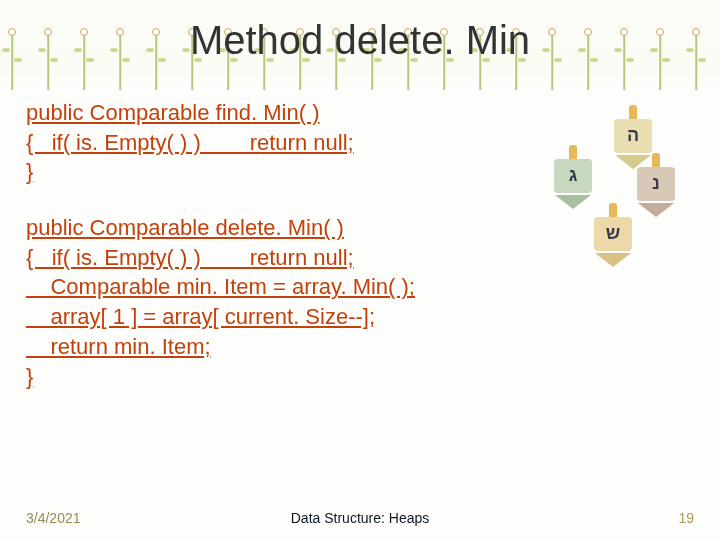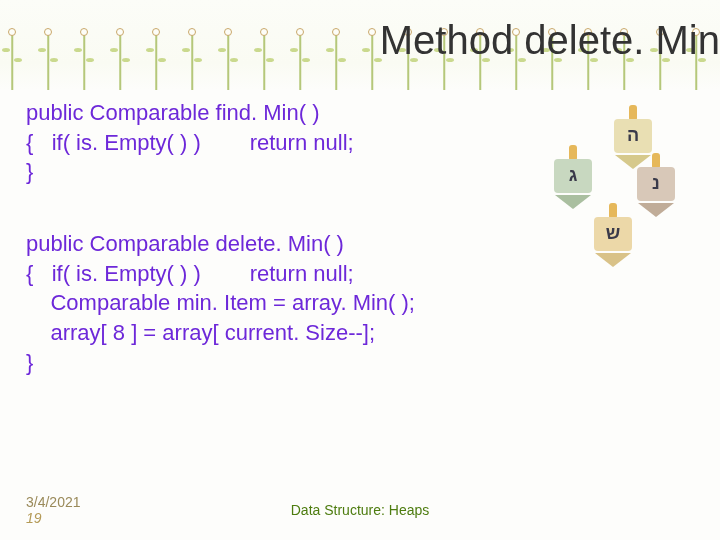--- a/index.html
+++ b/index.html
@@ -50,48 +50,48 @@
   width: 8px; height: 8px;
   border: 1.5px solid #c9a86b;
   border-radius: 50%;
   transform: translateX(-50%);
   background: #fdfdf8;
 }
 .title {
   position: absolute;
   top: 18px;
   left: 0; right: 0;
-  text-align: right;
+  text-align: center;
   font-size: 40px;
   color: #333;
   font-weight: normal;
 }
 .content {
   position: absolute;
   top: 98px;
   left: 26px;
   right: 20px;
   font-size: 22px;
-  color: #6d28d9;
+  color: #c2410c;
   line-height: 1.35;
-}
-.block2 { margin-top: 42px; }
+  text-decoration: underline;
+}
+.block2 { margin-top: 26px; }
 .footer {
   position: absolute;
   bottom: 14px;
   left: 0; right: 0;
   font-size: 14px;
   display: flex;
-  justify-content: center;
+  justify-content: space-between;
   padding: 0 26px;
-  flex-direction: column;
 }
 .footer-date { color: #9a8a5a; }
-.footer-center { color: #4d7c0f; position: absolute; left: 50%; transform: translateX(-50%); }
-.footer-page { color: #b49a56; font-style: italic; }
+.footer-center { color: #0f172a; position: absolute; left: 50%; transform: translateX(-50%); }
+.footer-page { color: #b49a56; }
 .clipart {
   position: absolute;
   right: 32px;
   top: 95px;
   width: 150px;
   height: 185px;
 }
 .dreidel {
   position: absolute;
   width: 46px;
@@ -272,21 +272,22 @@
 <div class="content">
   <div>
     <div style="white-space: pre;">public Comparable find. Min( )</div>
     <div style="white-space: pre;">{   if( is. Empty( ) )        return null;</div>
     <div style="white-space: pre;">}</div>
   </div>
   <div class="block2">
     <div style="white-space: pre;">public Comparable delete. Min( )</div>
     <div style="white-space: pre;">{   if( is. Empty( ) )        return null;</div>
     <div style="white-space: pre;">    Comparable min. Item = array. Min( );</div>
-    <div style="white-space: pre;">    array[ 8 ] = array[ current. Size--];</div>
+    <div style="white-space: pre;">    array[ 1 ] = array[ current. Size--];</div>
+    <div style="white-space: pre;">    return min. Item;</div>
     <div style="white-space: pre;">}</div>
   </div>
 </div>
 
 <div class="clipart">
   <div class="dreidel d1">
     <div class="handle"></div>
       <div class="body"></div>
       <div class="tip"></div>
     <div class="letter">ה</div>

